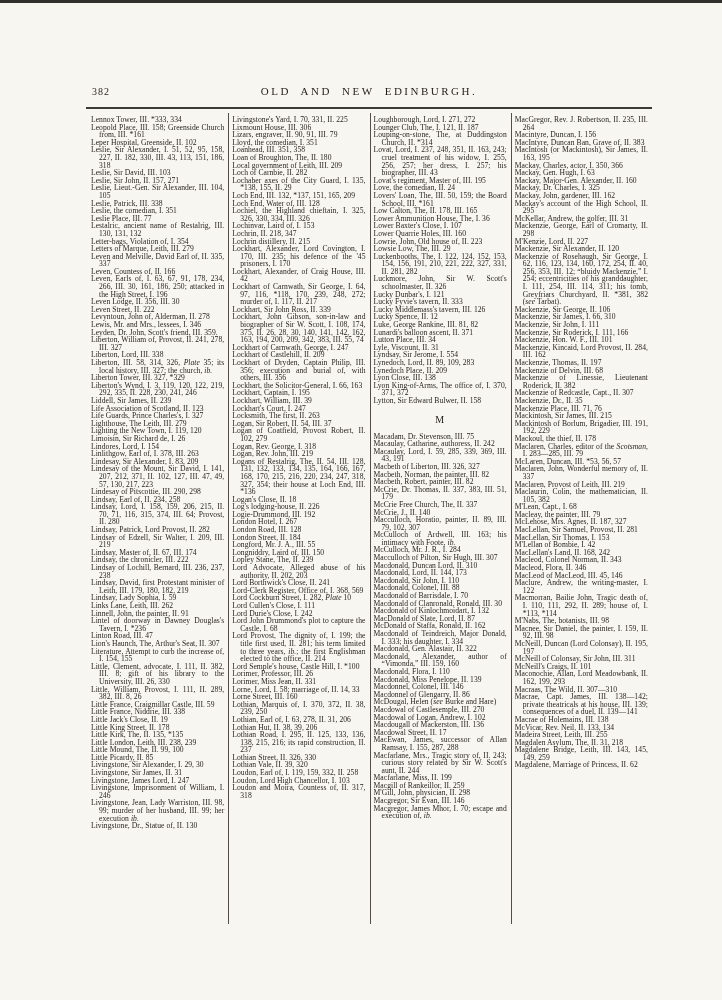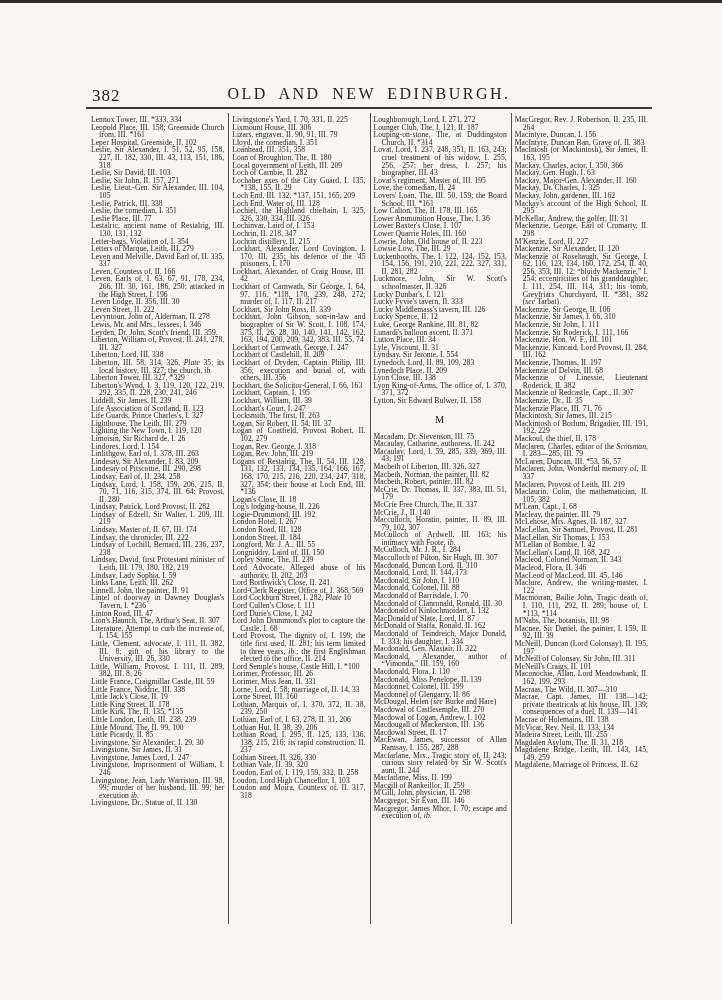--- a/index.html
+++ b/index.html
@@ -17,26 +17,26 @@
   }
   .scan-edge-top {
     position: absolute; top: 0; left: 0; right: 0; height: 3px;
     background: #32302c;
   }
   .header {
     position: absolute; top: 83px; left: 88px; right: 72px; height: 22px;
   }
   .pagenum {
     position: absolute; left: 4px; top: 3px;
-    font-size: 17px; letter-spacing: 1px;
+    font-size: 10px; letter-spacing: 1px;
   }
   .title {
     position: absolute; left: 0; right: 0; top: 2px;
     text-align: center;
-    font-size: 16px; letter-spacing: 2.5px; word-spacing: 5px;
+    font-size: 11px; letter-spacing: 2.5px; word-spacing: 5px;
   }
   .header-rule {
     position: absolute; top: 107px; left: 86px; right: 70px; height: 2px;
     background: #3c3a35;
   }
   .columns {
     position: absolute; top: 113px; left: 88px; right: 70px; bottom: 68px;
     display: flex;
     justify-content: space-between;
   }
@@ -109,20 +109,21 @@
         <div class="entry">Liberton's Wynd, I. 3, 119, 120, 122, 219, 292, 335, II. 228, 230, 241, 246</div>
         <div class="entry">Liddell, Sir James, II. 239</div>
         <div class="entry">Life Association of Scotland, II. 123</div>
         <div class="entry">Life Guards, Prince Charles's, I. 327</div>
         <div class="entry">Lighthouse, The Leith, III. 279</div>
         <div class="entry">Lighting the New Town, I. 119, 120</div>
         <div class="entry">Limoisin, Sir Richard de, I. 26</div>
         <div class="entry">Lindores, Lord, I. 154</div>
         <div class="entry">Linlithgow, Earl of, I. 378, III. 263</div>
         <div class="entry">Lindesay, Sir Alexander, I. 83, 209</div>
+        <div class="entry">Lindesay of the Mount, Sir David, I. 141, 207, 212, 371, II. 102, 127, III. 47, 49, 57, 130, 217, 223</div>
         <div class="entry">Lindesay of Pitscottie, III. 290, 298</div>
         <div class="entry">Lindsay, Earl of, II. 234, 258</div>
         <div class="entry">Lindsay, Lord, I. 158, 159, 206, 215, II. 70, 71, 116, 315, 374, III. 64; Provost, II. 280</div>
         <div class="entry">Lindsay, Patrick, Lord Provost, II. 282</div>
         <div class="entry">Lindsay of Edzell, Sir Walter, I. 209, III. 219</div>
         <div class="entry">Lindsay, Master of, II. 67, III. 174</div>
         <div class="entry">Lindsay, the chronicler, III. 222</div>
         <div class="entry">Lindsay of Lochill, Bernard, III. 236, 237, 238</div>
         <div class="entry">Lindsay, David, first Protestant minister of Leith, III. 179, 180, 182, 219</div>
         <div class="entry">Lindsay, Lady Sophia, I. 59</div>
@@ -268,21 +269,21 @@
         <div class="entry">Macdonald of Barrisdale, I. 70</div>
         <div class="entry">Macdonald of Clanronald, Ronald, III. 30</div>
         <div class="entry">Macdonald of Kinlochmoidart, I. 132</div>
         <div class="entry">MacDonald of Slate, Lord, II. 87</div>
         <div class="entry">McDonald of Staffa, Ronald, II. 162</div>
         <div class="entry">Macdonald of Teindreich, Major Donald, I. 333; his daughter, I. 334</div>
         <div class="entry">Macdonald, Gen. Alastair, II. 322</div>
         <div class="entry">Macdonald, Alexander, author of “Vimonda,” III. 159, 160</div>
         <div class="entry">Macdonald, Flora, I. 110</div>
         <div class="entry">Macdonald, Miss Penelope, II. 139</div>
-        <div class="entry">Macdonnel, Colonel, III. 199</div>
+        <div class="entry">Macdonnel, Colonel, III. 146</div>
         <div class="entry">Macdonnel of Glengarry, II. 86</div>
         <div class="entry">McDougal, Helen (<i>see</i> Burke and Hare)</div>
         <div class="entry">Macdowal of Castlesemple, III. 270</div>
         <div class="entry">Macdowal of Logan, Andrew, I. 102</div>
         <div class="entry">Macdougall of Mackerston, III. 136</div>
         <div class="entry">Macdowal Street, II. 17</div>
         <div class="entry">MacEwan, James, successor of Allan Ramsay, I. 155, 287, 288</div>
         <div class="entry">Macfarlane, Mrs., Tragic story of, II. 243; curious story related by Sir W. Scott's aunt, II. 244</div>
         <div class="entry">Macfarlane, Miss, II. 199</div>
         <div class="entry">Macgill of Rankeillor, II. 259</div>
@@ -333,21 +334,21 @@
         <div class="entry">MacLellan, Sir Samuel, Provost, II. 281</div>
         <div class="entry">MacLellan, Sir Thomas, I. 153</div>
         <div class="entry">M'Lellan of Bombie, I. 42</div>
         <div class="entry">MacLellan's Land, II. 168, 242</div>
         <div class="entry">Macleod, Colonel Norman, II. 343</div>
         <div class="entry">Macleod, Flora, II. 346</div>
         <div class="entry">MacLeod of MacLeod, III. 45, 146</div>
         <div class="entry">Maclure, Andrew, the writing-master, I. 122</div>
         <div class="entry">Macmorran, Bailie John, Tragic death of, I. 110, 111, 292, II. 289; house of, I. *113, *114</div>
         <div class="entry">M'Nabs, The, botanists, III. 98</div>
-        <div class="entry">Macnee, Sir Daniel, the painter, I. 159, II. 92, III. 39</div>
+        <div class="entry">Macnee, Sir Daniel, the painter, I. 159, II. 92, III. 98</div>
         <div class="entry">McNeill, Duncan (Lord Colonsay), II. 195, 197</div>
         <div class="entry">McNeill of Colonsay, Sir John, III. 311</div>
         <div class="entry">McNeill's Craigs, II. 101</div>
         <div class="entry">Maconochie, Allan, Lord Meadowbank, II. 162, 199, 293</div>
         <div class="entry">Macraas, The Wild, II. 307—310</div>
         <div class="entry">Macrae, Capt. James, III. 138—142; private theatricals at his house, III. 139; consequences of a duel, II. 139—141</div>
         <div class="entry">Macrae of Holemains, III. 138</div>
         <div class="entry">McVicar, Rev. Neil, II. 133, 134</div>
         <div class="entry">Madeira Street, Leith, III. 255</div>
         <div class="entry">Magdalen Asylum, The, II. 31, 218</div>

